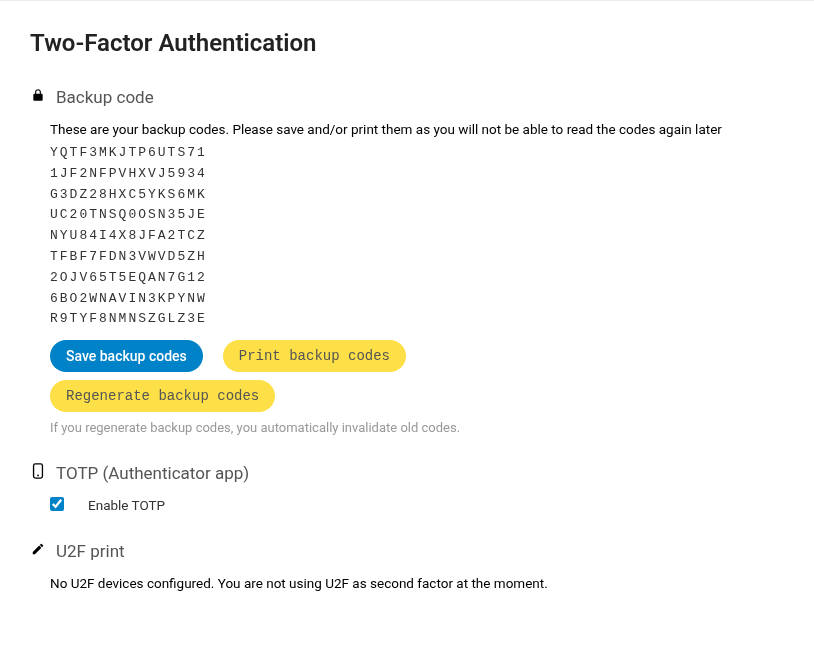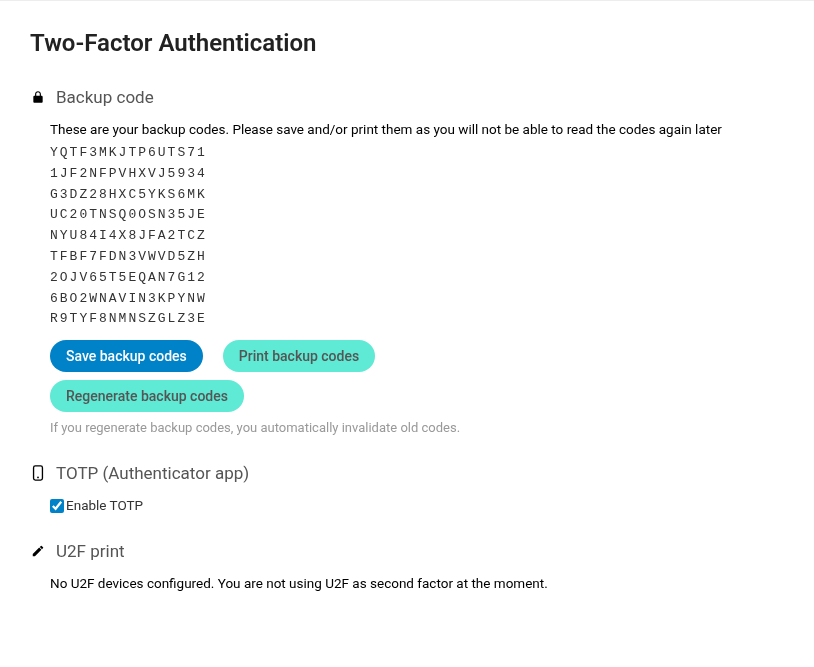--- a/index.html
+++ b/index.html
@@ -22,21 +22,20 @@
       font-size: 24px;
       font-weight: 600;
       color: #222222;
       margin-bottom: 30px;
     }
     .section {
       margin-bottom: 28px;
     }
     .section-header {
       display: flex;
-      align-items: center;
       gap: 10px;
       margin-bottom: 14px;
     }
     .section-header .icon {
       width: 16px;
       height: 16px;
       display: inline-flex;
       align-items: center;
       justify-content: center;
       flex-shrink: 0;
@@ -78,32 +77,33 @@
       font-size: 14px;
       font-weight: 500;
       cursor: pointer;
       font-family: inherit;
     }
     .btn-primary {
       background: #0082c9;
       color: #ffffff;
     }
     .btn-secondary {
-      background: #5eead4;
+      background: #fde047;
       color: #555555;
+      font-family: Liberation Mono, monospace;
     }
     .hint {
       font-size: 13px;
       color: #999999;
       margin-top: 4px;
     }
     .checkbox-row {
       display: flex;
-      align-items: flex-end;
-      gap: 2px;
+      align-items: flex-start;
+      gap: 24px;
     }
     .checkbox-row input[type="checkbox"] {
       width: 14px;
       height: 14px;
       accent-color: #0082c9;
       cursor: pointer;
     }
     .checkbox-row label {
       font-size: 13.5px;
       color: #333333;

